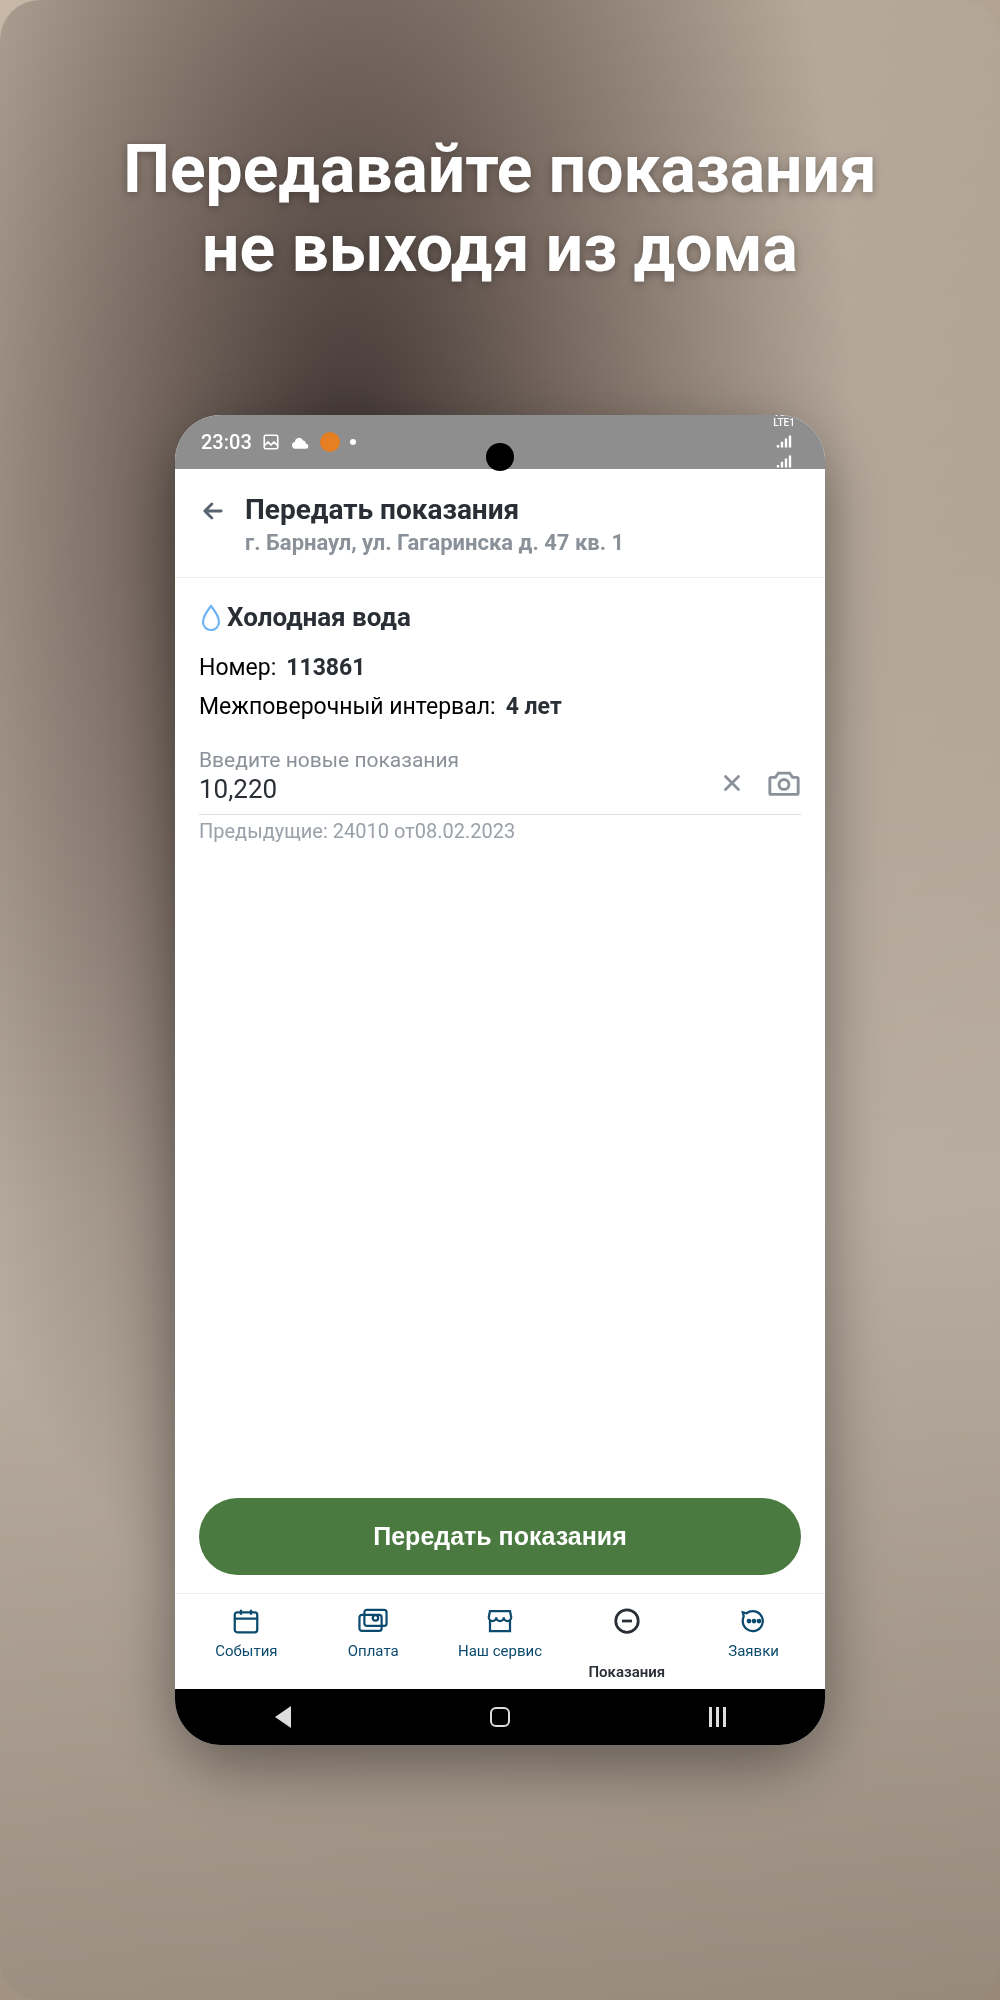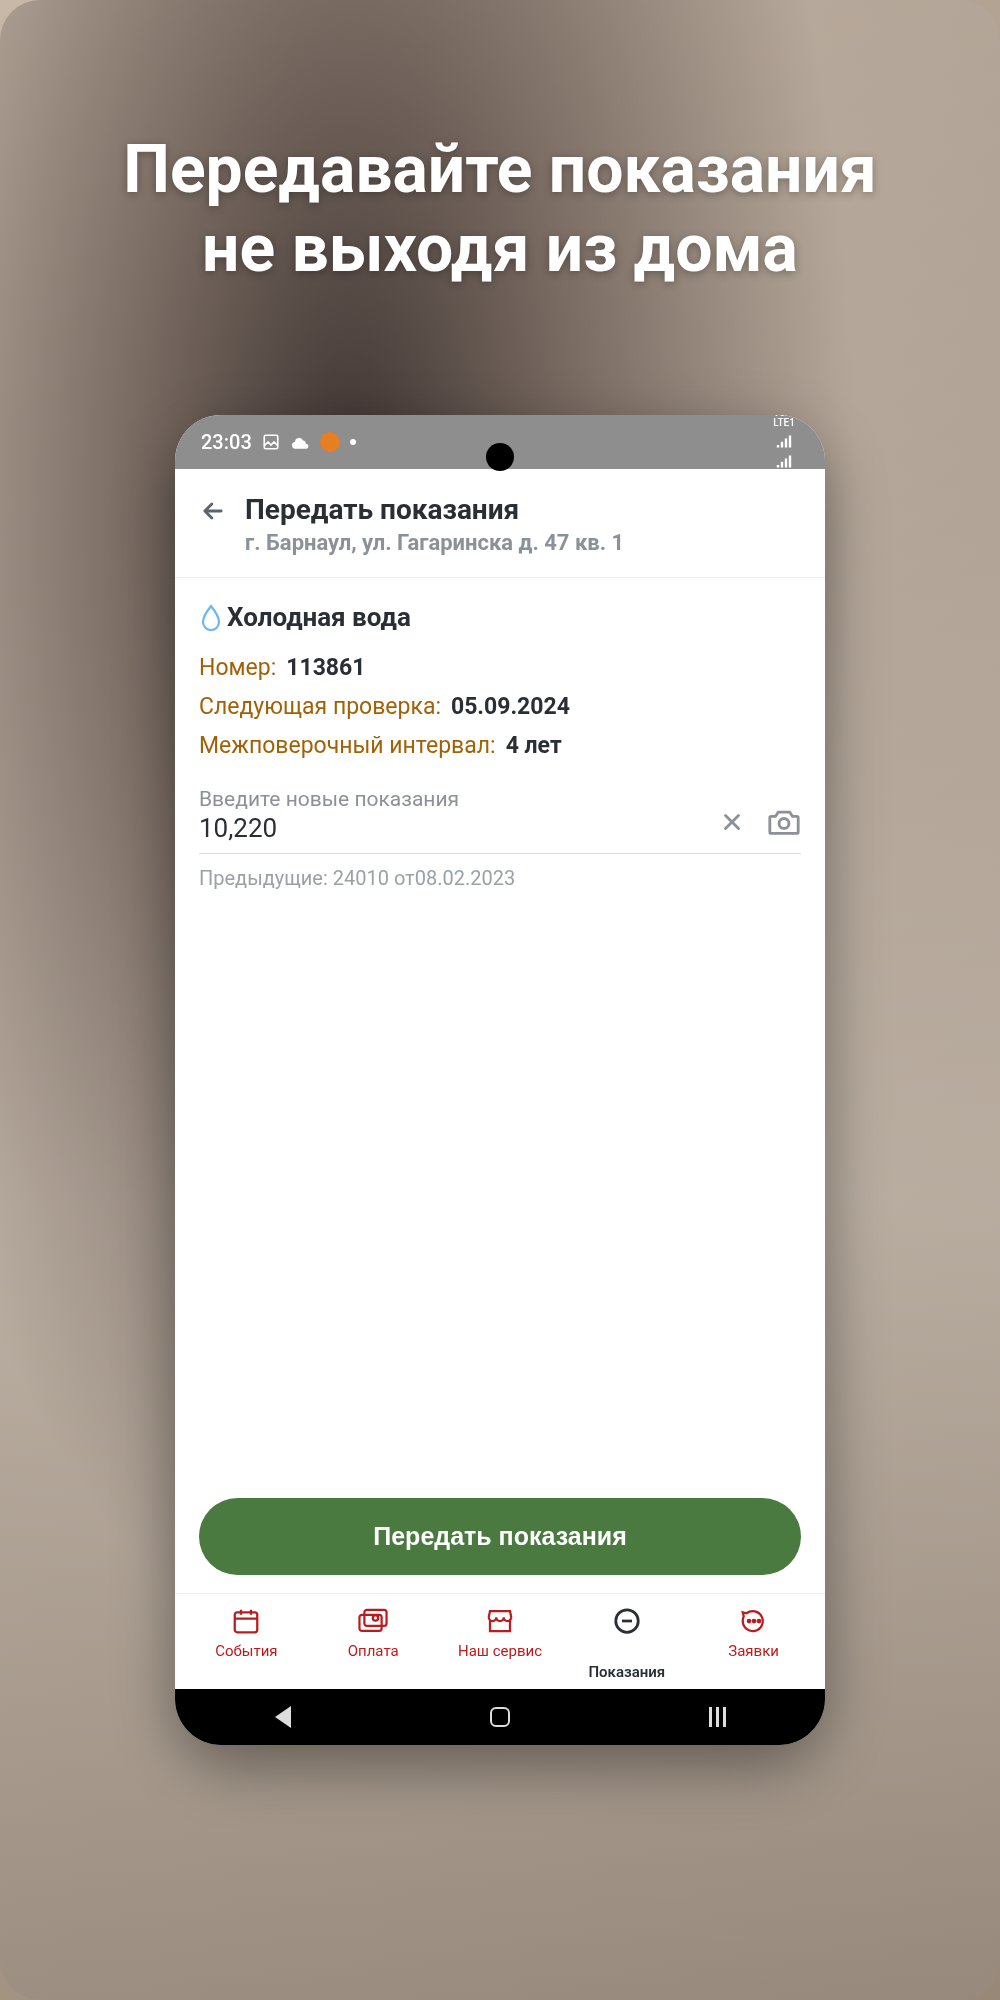--- a/index.html
+++ b/index.html
@@ -81,29 +81,29 @@
 }
 .back-arrow { color: #5a6470; flex-shrink: 0; margin-top: 4px; }
 .header-text { flex: 1; }
 .page-title { font-size: 28px; font-weight: 700; color: #2a2f36; }
 .page-subtitle { font-size: 22px; color: #8a9199; margin-top: 4px; font-weight: bold; }
 .content { padding: 24px 24px 0; flex: 1; }
 .section-header { display: flex; align-items: center; gap: 4px; margin-bottom: 22px; }
 .water-icon { color: #6eb5f5; }
 .section-title { font-size: 26px; font-weight: 700; color: #2a2f36; }
 .info-row { display: flex; gap: 10px; font-size: 23px; margin-bottom: 12px; }
-.info-label { color: #a16207; text-align: right; }
+.info-label { color: #000000; text-align: right; }
 .info-value { font-weight: 700; color: #2a2f36; }
 .input-block { margin-top: 28px; border-bottom: 1px solid #ddd; padding-bottom: 10px; }
 .input-row { display: flex; align-items: flex-end; gap: 18px; }
 .input-col { flex: 1; }
 .input-label { font-size: 21px; color: #8a9199; margin-bottom: 2px; }
 .input-value { font-size: 26px; color: #2a2f36; }
 .input-actions { display: flex; align-items: center; gap: 22px; color: #8a9199; padding-bottom: 6px; }
-.prev-reading { font-size: 20px; color: #9aa1a9; margin-top: 12px; }
+.prev-reading { font-size: 20px; color: #9aa1a9; margin-top: 4px; }
 .submit-button {
   margin: 0 24px 18px;
   background: #4a7a3f;
   color: #fff;
   border: none;
   border-radius: 40px;
   padding: 24px;
   font-size: 25px;
   font-weight: 600;
   cursor: pointer;
@@ -112,21 +112,21 @@
   display: flex;
   justify-content: space-around;
   padding: 10px 8px 8px;
   border-top: 1px solid #eee;
 }
 .nav-item {
   display: flex;
   flex-direction: column;
   align-items: center;
   gap: 4px;
-  color: #b91c1c;
+  color: #0c4a6e;
   font-size: 15px;
   min-width: 0;
   flex: 1;
 }
 .nav-item.active { color: #2a2f36; font-weight: 600; gap: 25px; }
 .nav-item .nav-icon { height: 34px; display: flex; align-items: center; }
 .system-nav {
   height: 56px;
   background: #000;
   display: flex;
@@ -223,24 +223,20 @@
           <svg width="24" height="28" viewBox="0 0 24 28" fill="none" stroke="currentColor" stroke-width="2.2">
               <path d="M12 3 C12 3 4 13 4 19 a8 8 0 0 0 16 0 C20 13 12 3 12 3z"></path>
             </svg>
         </span>
         <span class="section-title">Холодная вода</span>
       </div>
 
       <div class="info-row">
         <span class="info-label">Номер:</span>
         <span class="info-value">113861</span>
-      </div>
-      <div class="info-row">
-        <span class="info-label">Следующая проверка:</span>
-        <span class="info-value">05.09.2024</span>
       </div>
       <div class="info-row">
         <span class="info-label">Межповерочный интервал:</span>
         <span class="info-value">4 лет</span>
       </div>
 
       <div class="input-block">
         <div class="input-row">
           <div class="input-col">
             <div class="input-label">Введите новые показания</div>

